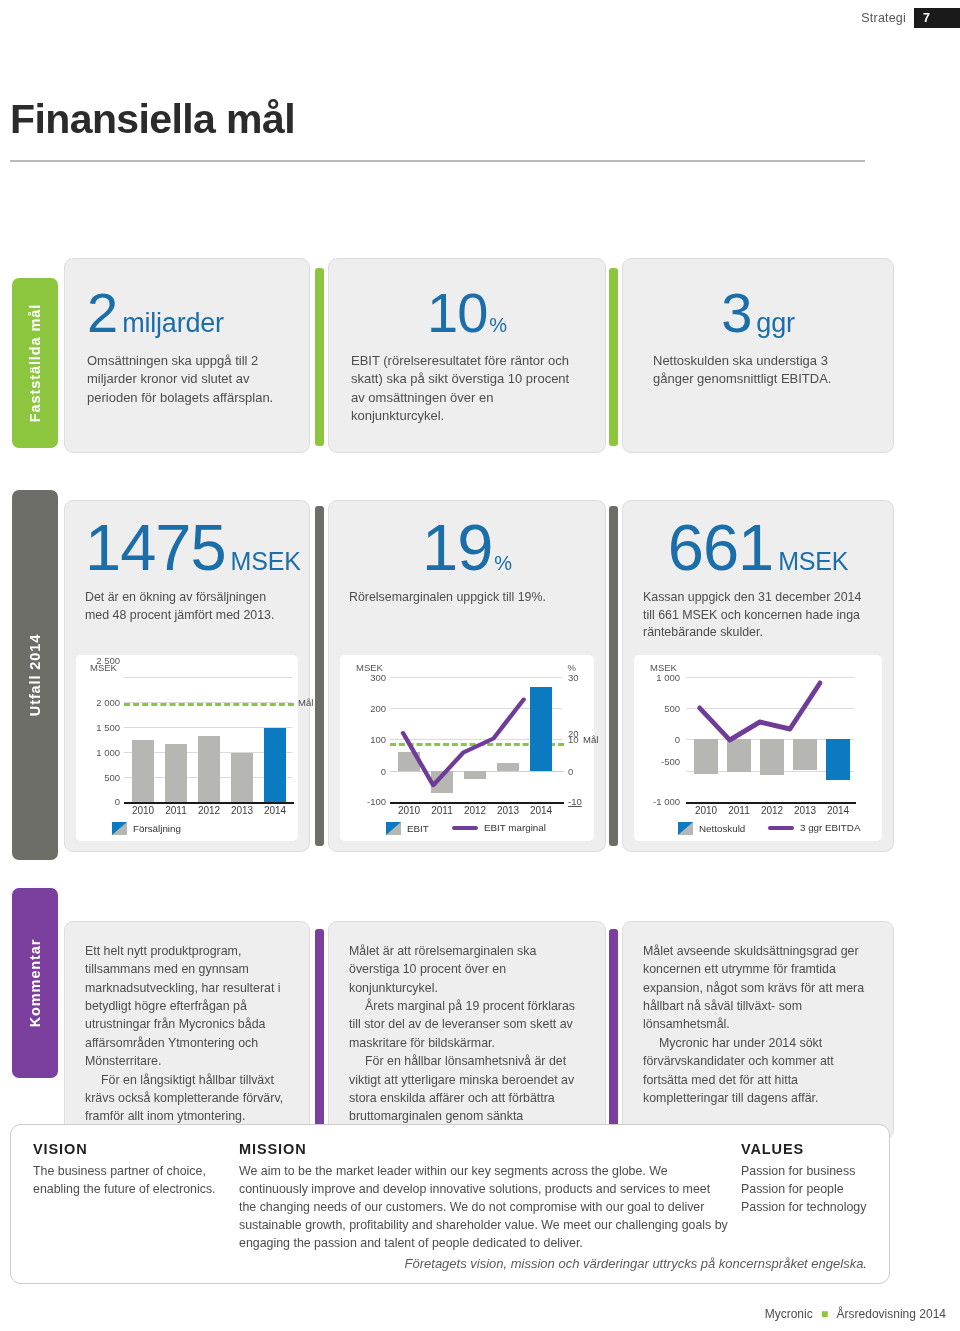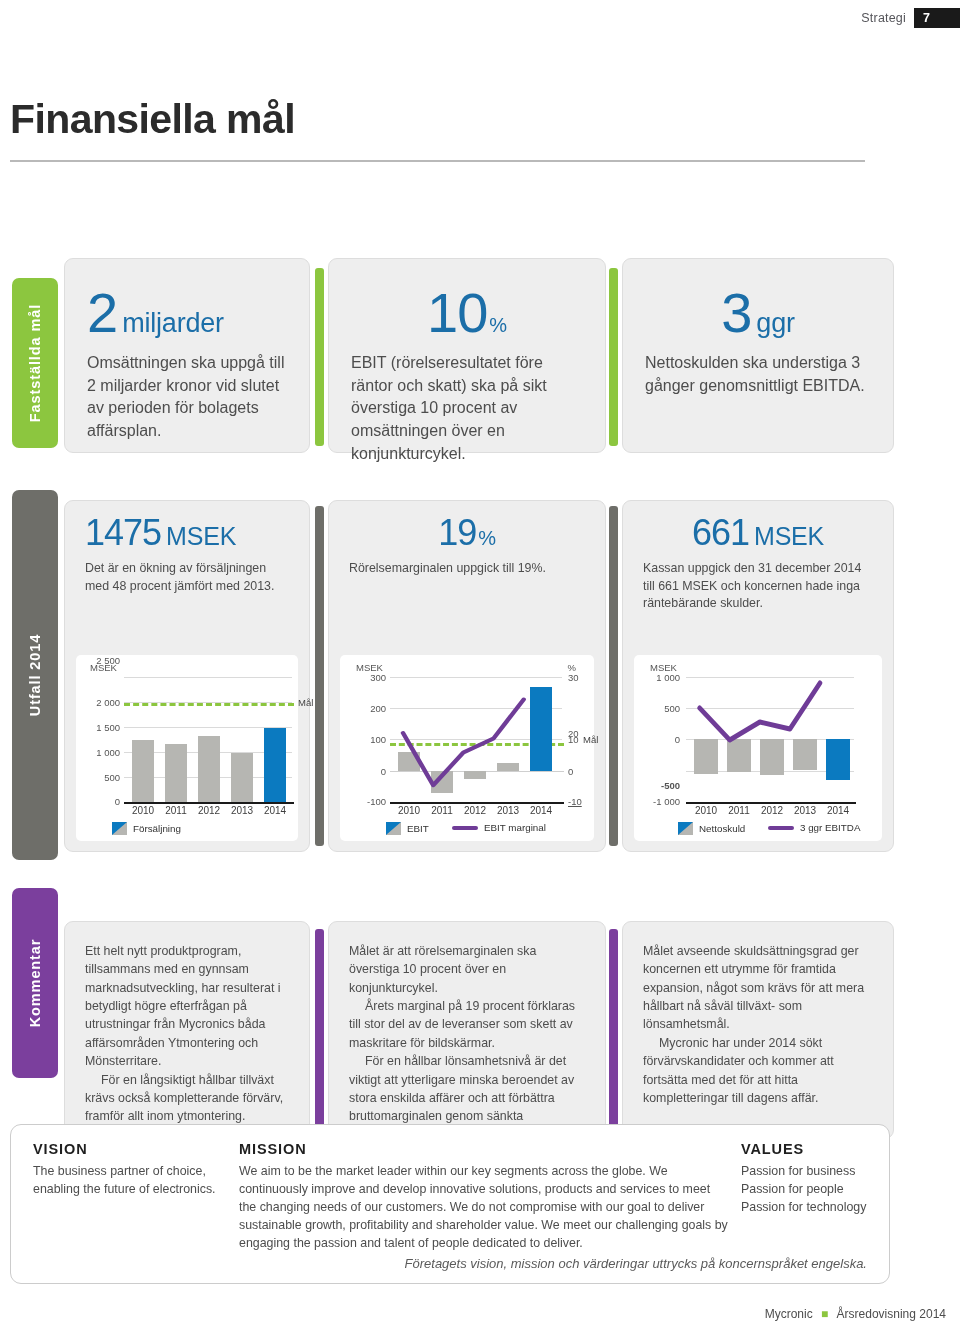--- a/index.html
+++ b/index.html
@@ -75,36 +75,36 @@
   .dv-purple{ background: #7b3f9d; }
 
   .big {
     color: #1b6ea8; font-weight: 300; line-height: 1;
     display: flex; align-items: baseline;
   }
   .big .num { font-size: 56px; letter-spacing: -1px; }
   .big .unit { font-size: 27px; margin-left: 5px; letter-spacing: -.2px; }
   .big .unit.small { font-size: 20px; margin-left: 2px; }
   .goal-body {
-    font-size: 16px; line-height: 1.42; color: #4d4d4d; margin-top: 11px;
+    font-size: 13px; line-height: 1.42; color: #4d4d4d; margin-top: 11px;
   }
   .goal-pad { padding: 26px 22px 0 22px; }
 
   
   .res-band { position: absolute; left: 64px; top: 500px; width: 830px; height: 352px; }
   .res-card {
     position: absolute; top: 0; height: 352px;
     background: #eeeeee; border: 1px solid #dddddd; border-radius: 9px;
   }
   .rc1 { left: 0px;   width: 246px; }
   .rc2 { left: 264px; width: 278px; }
   .rc3 { left: 558px; width: 272px; }
   .res-pad { padding: 14px 20px 0 20px; }
   .res-body { font-size: 12.4px; line-height: 1.42; color: #4d4d4d; margin-top: 9px; }
-  .res-big .num { font-size: 36px; }
+  .res-big .num { font-size: 65px; }
   .res-big .unit { font-size: 25px; }
 
   
   .chart-box {
     position: absolute; left: 11px; bottom: 10px; right: 11px; height: 186px;
     background: #ffffff; border-radius: 5px;
   }
 
   
   .com-band { position: absolute; left: 64px; top: 921px; width: 938px; height: 218px; }
@@ -214,21 +214,21 @@
         <div class="goal-body" style="text-align:left;">EBIT (rörelseresultatet före räntor och skatt) ska på sikt överstiga 10 procent av omsättningen över en konjunkturcykel.</div>
       </div>
     </div>
 
     <div class="goal-card gc3">
       <div class="goal-pad" style="text-align:center;">
         <div class="big" style="justify-content:center;">
           <span class="num">3</span>
           <span class="unit">ggr</span>
         </div>
-        <div class="goal-body" style="text-align:left;">Nettoskulden ska understiga 3 gånger genomsnittligt EBITDA.</div>
+        <div class="goal-body" style="text-align:left;margin-left:8px;">Nettoskulden ska understiga 3 gånger genomsnittligt EBITDA.</div>
       </div>
     </div>
   </div>
 
   <div class="res-band">
     <div class="divider-v dv-gray" style="left:251px; top:6px; height:340px;"></div>
     <div class="divider-v dv-gray" style="left:545px; top:6px; height:340px;"></div>
 
     <div class="res-card rc1">
       <div class="res-pad">
@@ -358,21 +358,21 @@
           <div class="ax-unit" style="left:16px; top:7px;">MSEK</div>
 
           <div class="grid" style="left:52px; top:22px;  width:168px;"></div>
           <div class="grid" style="left:52px; top:53px;  width:168px;"></div>
           <div class="grid" style="left:52px; top:84px;  width:168px;"></div>
           <div class="grid" style="left:52px; top:116px; width:168px;"></div>
 
           <div class="tick" style="left:2px; top:17px;  width:44px;">1 000</div>
           <div class="tick" style="left:2px; top:48px;  width:44px;">500</div>
           <div class="tick" style="left:2px; top:79px;  width:44px;">0</div>
-          <div class="tick" style="left:2px; top:125px; width:44px;font-weight:bold;">-500</div>
+          <div class="tick" style="left:2px; top:101px; width:44px;">-500</div>
           <div class="tick" style="left:2px; top:141px; width:44px;">-1 000</div>
 
           <div class="axis0" style="left:52px; top:147px; width:170px;"></div>
 
           <div class="bar" style="left:60px;  top:84px; width:24px; height:35px;"></div>
           <div class="bar" style="left:93px;  top:84px; width:24px; height:33px;"></div>
           <div class="bar" style="left:126px; top:84px; width:24px; height:36px;"></div>
           <div class="bar" style="left:159px; top:84px; width:24px; height:31px;"></div>
           <div class="bar hl" style="left:192px; top:84px; width:24px; height:41px;"></div>
 

